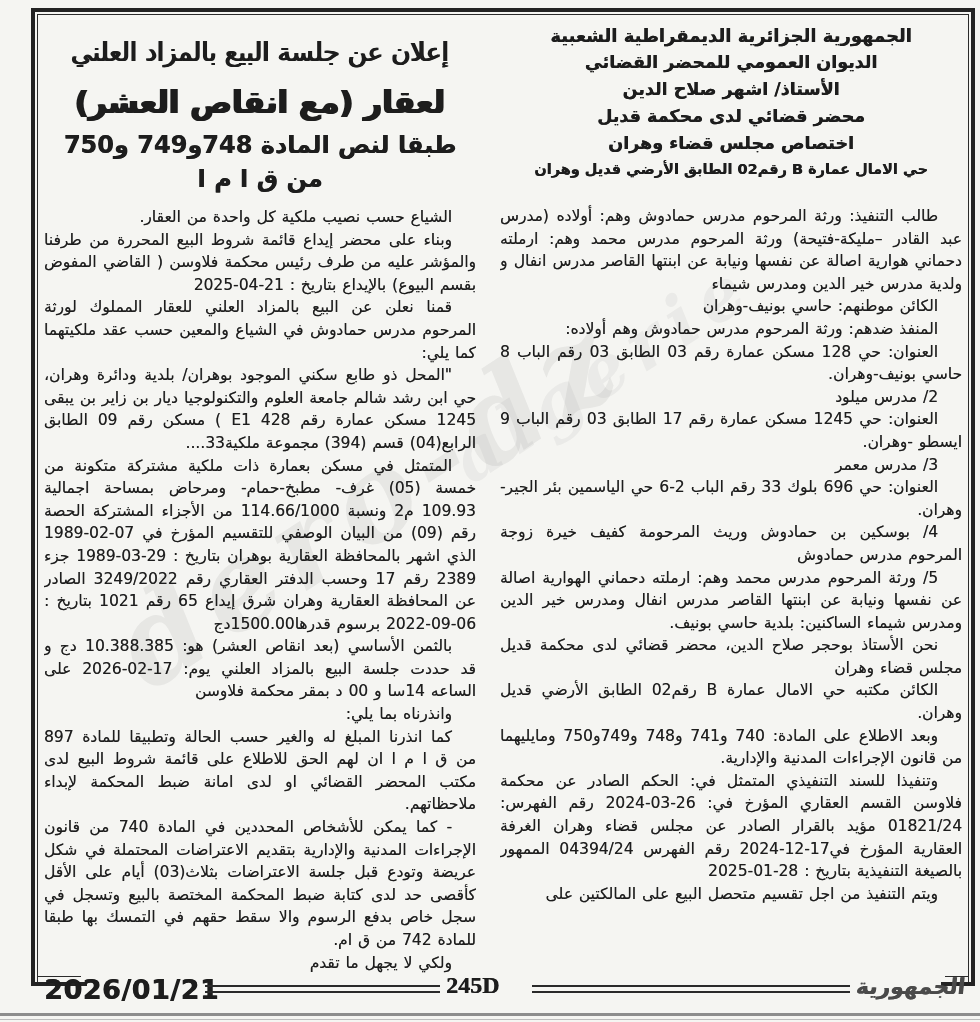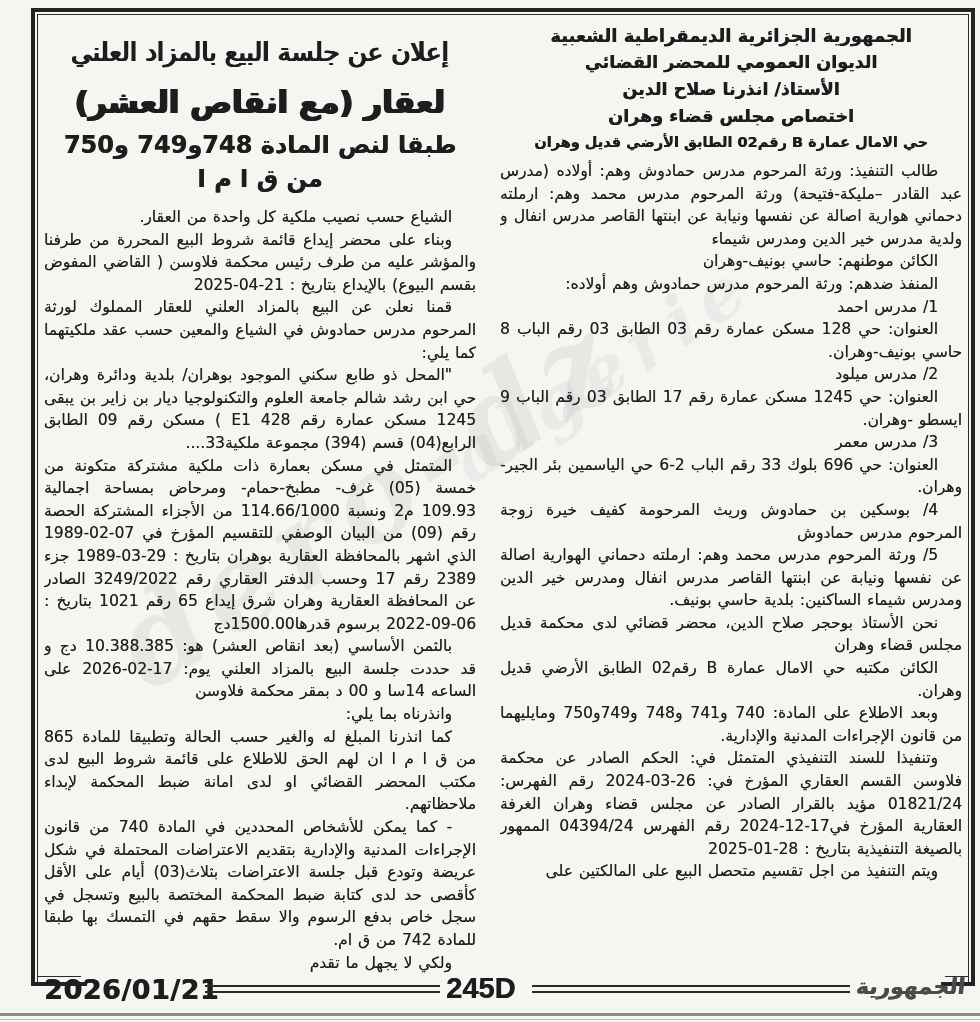--- a/index.html
+++ b/index.html
@@ -35,21 +35,21 @@
   
   .content{
     position:absolute;left:44px;top:14px;right:18px;bottom:46px;
     direction:rtl;display:flex;gap:24px;
   }
   .col{box-sizing:border-box;overflow:hidden;}
   .col-right{width:462px;flex:0 0 auto;}
   .col-left{flex:1 1 auto;display:flex;flex-direction:column;}
 
   
-  .header{ text-align:center;padding-top:8px;margin-bottom:6px; }
+  .header{ text-align:center;padding-top:8px;margin-bottom:24px; }
   .header div{
     font-weight:bold;font-size:17.5px;line-height:27px;
     text-shadow:0.4px 0 0 currentColor;
   }
   .header div:first-child{font-size:18px;}
   .header div:last-child{font-size:14.5px;line-height:24px;}
 
   
   .title{text-align:center;margin:14px 0 10px 0;}
   .title .t1{font-size:26px;font-weight:normal;line-height:48px;
@@ -73,21 +73,21 @@
     position:absolute;left:44px;top:2px;
     font-size:27px;font-weight:bold;letter-spacing:0.5px;
     text-shadow:0.6px 0 0 currentColor;
   }
   .f-rule{position:absolute;top:13px;height:4px;
           border-top:2.5px solid #2a2a2a;border-bottom:2px solid #2a2a2a;}
   .f-rule.a{left:205px;width:235px;}
   .f-rule.b{left:532px;width:318px;}
   .footer-ref{
     position:absolute;left:446px;top:0px;
-    font-family:Liberation Sans, sans-serif;font-weight:bold;font-size:29px;
+    font-family:Liberation Serif, serif;font-weight:bold;font-size:24px;
     text-shadow:0.5px 0 0 currentColor;
   }
   .footer-logo{
     position:absolute;left:856px;top:2px;direction:rtl;
     font-size:22px;font-weight:bold;transform:skewX(-6deg);
     color:#4a4a4a;text-shadow:0.6px 0 0 currentColor;
   }
   .bottom-edge{
     position:absolute;left:0;right:0;top:1013px;height:3px;
     border-top:3px solid #8d8d8d;border-bottom:1px solid #bdbdbd;
@@ -106,29 +106,29 @@
 <div class="corner-foot right"></div>
 <div class="corner-foot-thin left"></div>
 <div class="corner-foot-thin right"></div>
 
 <div class="content">
 
   <div class="col col-right">
     <div class="header">
       <div>الجمهورية الجزائرية الديمقراطية الشعبية</div>
       <div>الديوان العمومي للمحضر القضائي</div>
-      <div>الأستاذ/ انذرنا صلاح الدين</div>
+      <div>الأستاذ/ اشهر صلاح الدين</div>
+      <div>محضر قضائي لدى محكمة قديل</div>
       <div>اختصاص مجلس قضاء وهران</div>
       <div>حي الامال عمارة B رقم02 الطابق الأرضي قديل وهران</div>
     </div>
     <div class="bodytext">
       <p>طالب التنفيذ: ورثة المرحوم مدرس حمادوش وهم: أولاده (مدرس عبد القادر –مليكة-فتيحة) ورثة المرحوم مدرس محمد وهم: ارملته دحماني هوارية اصالة عن نفسها ونيابة عن ابنتها القاصر مدرس انفال و ولدية مدرس خير الدين ومدرس شيماء</p>
       <p>الكائن موطنهم: حاسي بونيف-وهران</p>
       <p>المنفذ ضدهم: ورثة المرحوم مدرس حمادوش وهم أولاده:</p>
-      <p>1/ مدرس احمد</p>
       <p>العنوان: حي 128 مسكن عمارة رقم 03 الطابق 03 رقم الباب 8 حاسي بونيف-وهران.</p>
       <p>2/ مدرس ميلود</p>
       <p>العنوان: حي 1245 مسكن عمارة رقم 17 الطابق 03 رقم الباب 9 ايسطو -وهران.</p>
       <p>3/ مدرس معمر</p>
       <p>العنوان: حي 696 بلوك 33 رقم الباب 2-6 حي الياسمين بئر الجير- وهران.</p>
       <p>4/ بوسكين بن حمادوش وريث المرحومة كفيف خيرة زوجة المرحوم مدرس حمادوش</p>
       <p>5/ ورثة المرحوم مدرس محمد وهم: ارملته دحماني الهوارية اصالة عن نفسها ونيابة عن ابنتها القاصر مدرس انفال ومدرس خير الدين ومدرس شيماء الساكنين: بلدية حاسي بونيف.</p>
       <p>نحن الأستاذ بوحجر صلاح الدين، محضر قضائي لدى محكمة قديل مجلس قضاء وهران</p>
       <p>الكائن مكتبه حي الامال عمارة B رقم02 الطابق الأرضي قديل وهران.</p>
       <p>وبعد الاطلاع على المادة: 740 و741 و748 و749و750 ومايليهما من قانون الإجراءات المدنية والإدارية.</p>
@@ -144,21 +144,21 @@
       <div class="t3">طبقا لنص المادة 748و749 و750 من ق ا م ا</div>
     </div>
     <div class="bodytext">
       <p>الشياع حسب نصيب ملكية كل واحدة من العقار.</p>
       <p>وبناء على محضر إيداع قائمة شروط البيع المحررة من طرفنا والمؤشر عليه من طرف رئيس محكمة فلاوسن ( القاضي المفوض بقسم البيوع) بالإيداع بتاريخ : 21-04-2025</p>
       <p>قمنا نعلن عن البيع بالمزاد العلني للعقار المملوك لورثة المرحوم مدرس حمادوش في الشياع والمعين حسب عقد ملكيتهما كما يلي:</p>
       <p>"المحل ذو طابع سكني الموجود بوهران/ بلدية ودائرة وهران، حي ابن رشد شالم جامعة العلوم والتكنولوجيا ديار بن زاير بن يبقى 1245 مسكن عمارة رقم E1 428 ) مسكن رقم 09 الطابق الرابع(04) قسم (394) مجموعة ملكية33....</p>
       <p>المتمثل في مسكن بعمارة ذات ملكية مشتركة متكونة من خمسة (05) غرف- مطبخ-حمام- ومرحاض بمساحة اجمالية 109.93 م2 ونسبة 114.66/1000 من الأجزاء المشتركة الحصة رقم (09) من البيان الوصفي للتقسيم المؤرخ في 07-02-1989 الذي اشهر بالمحافظة العقارية بوهران بتاريخ : 29-03-1989 جزء 2389 رقم 17 وحسب الدفتر العقاري رقم 3249/2022 الصادر عن المحافظة العقارية وهران شرق إيداع 65 رقم 1021 بتاريخ : 06-09-2022 برسوم قدرها1500.00دج</p>
       <p>بالثمن الأساسي (بعد انقاص العشر) هو: 10.388.385 دج و قد حددت جلسة البيع بالمزاد العلني يوم: 17-02-2026 على الساعه 14سا و 00 د بمقر محكمة فلاوسن</p>
       <p>وانذرناه بما يلي:</p>
-      <p>كما انذرنا المبلغ له والغير حسب الحالة وتطبيقا للمادة 865 من ق ا م ا ان لهم الحق للاطلاع على قائمة شروط البيع لدى مكتب المحضر القضائي او لدى امانة ضبط المحكمة لإبداء ملاحظاتهم.</p>
+      <p>كما انذرنا المبلغ له والغير حسب الحالة وتطبيقا للمادة 897 من ق ا م ا ان لهم الحق للاطلاع على قائمة شروط البيع لدى مكتب المحضر القضائي او لدى امانة ضبط المحكمة لإبداء ملاحظاتهم.</p>
       <p>- كما يمكن للأشخاص المحددين في المادة 740 من قانون الإجراءات المدنية والإدارية بتقديم الاعتراضات المحتملة في شكل عريضة وتودع قبل جلسة الاعتراضات بثلاث(03) أيام على الأقل كأقصى حد لدى كتابة ضبط المحكمة المختصة بالبيع وتسجل في سجل خاص بدفع الرسوم والا سقط حقهم في التمسك بها طبقا للمادة 742 من ق ام.</p>
       <p>ولكي لا يجهل ما تقدم</p>
 
     </div>
 
   </div>
 
 </div>
 
 <div class="footer">

